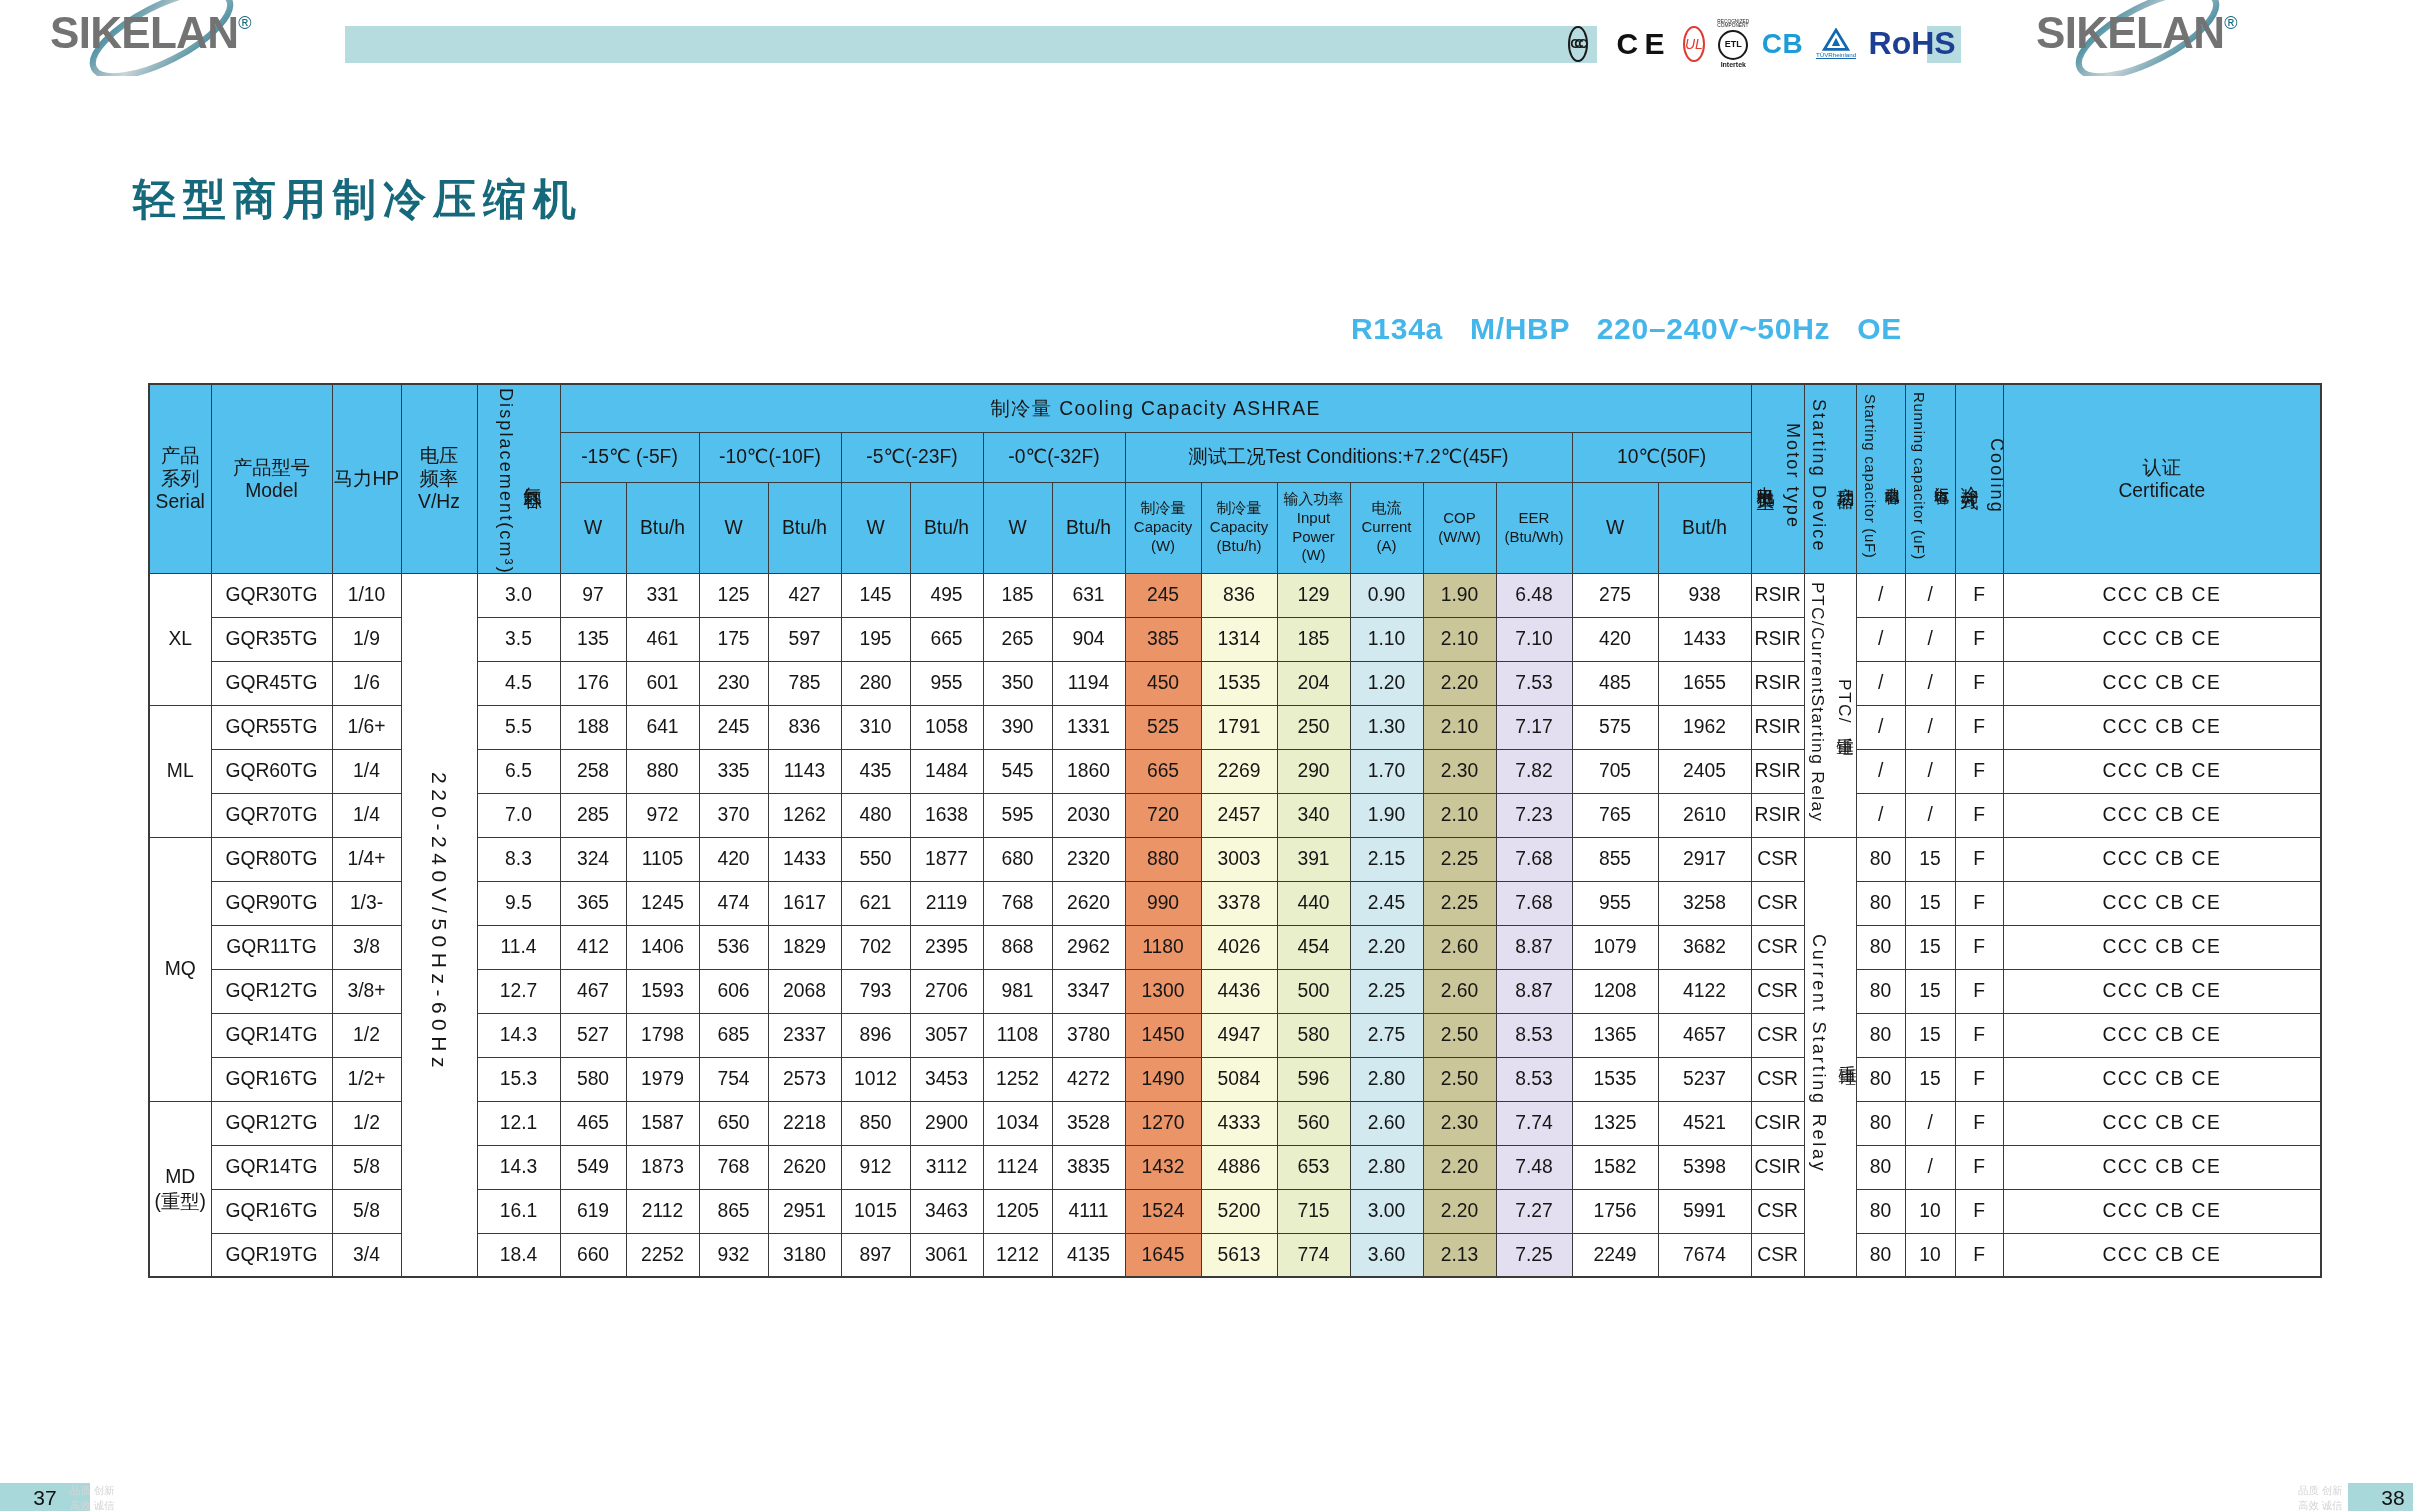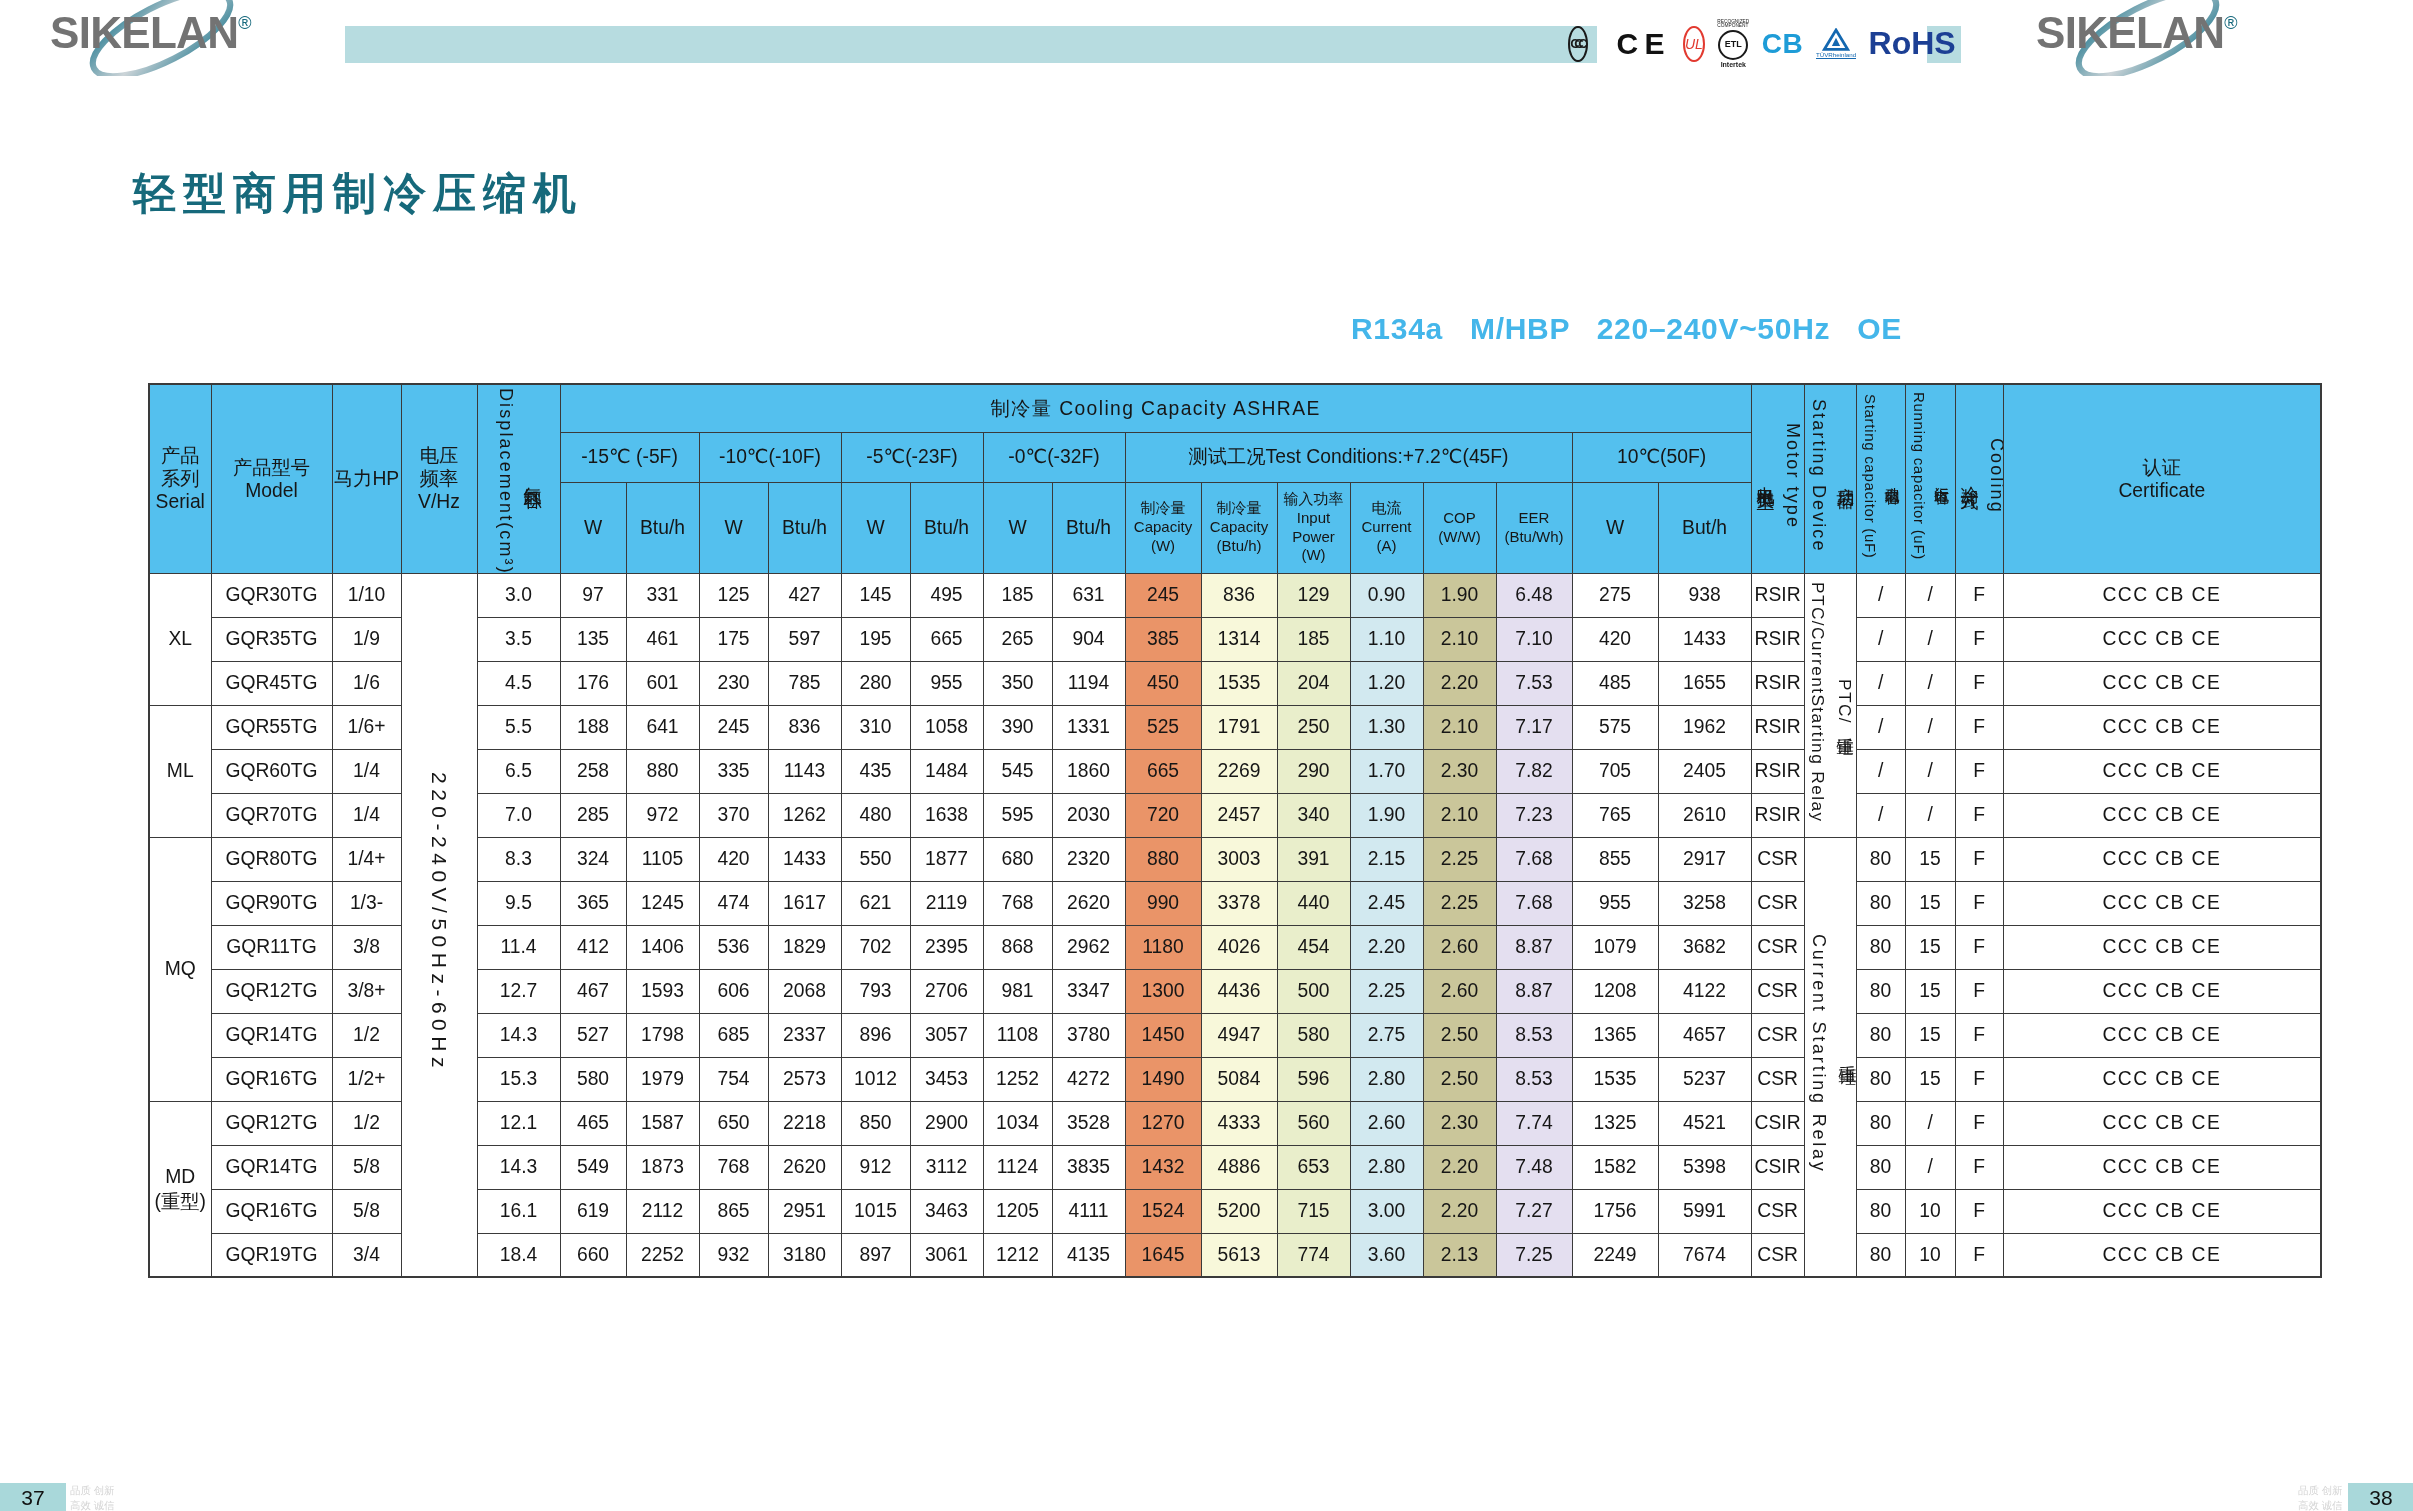--- a/index.html
+++ b/index.html
@@ -28,21 +28,21 @@
   .etl-top{font-size:4.8px;color:#222;letter-spacing:0;}
   .etl-circle{width:26px;height:26px;border:2.1px solid #1a1a1a;border-radius:50%;
               display:flex;align-items:center;justify-content:center;font-weight:bold;font-size:9px;margin:0.7px 0;}
   .etl-sub{font-size:7px;color:#222;font-weight:bold;}
   .cb-badge{font-size:28px;font-weight:bold;color:#1e9cd7;letter-spacing:0.7px;}
   .tuv-badge{display:flex;flex-direction:column;align-items:center;line-height:1;}
   .tuv-label{font-size:6.2px;color:#1468b0;border-bottom:0.7px solid #1468b0;}
   .rohs-badge{font-size:32px;font-weight:bold;color:#1c3f94;letter-spacing:0px;}
 
   
-  .title-zh{position:absolute;left:133px;top:165px;font-size:43px;font-weight:bold;
+  .title-zh{position:absolute;left:133px;top:171px;font-size:43px;font-weight:bold;
             letter-spacing:7px;color:#16697b;white-space:pre;}
   .title-en{position:absolute;left:133px;top:235px;font-size:31px;color:#16697b;
             letter-spacing:0.7px;white-space:pre;}
   .subtitle{position:absolute;top:312px;font-size:30px;font-weight:bold;color:#44b6ea;
             white-space:pre;letter-spacing:0.7px;}
   .subtitle-left{left:151px;}
   .subtitle-right{left:1351px;}
 
   
   .spec-table{position:absolute;left:148px;top:383px;width:2168px;
@@ -71,21 +71,21 @@
   .vrl{writing-mode:vertical-rl;}
   .vlr{writing-mode:vertical-lr;}
   .hv .vrl,.hv .vlr{height:177px;font-size:18px;}
   .hv .cap-long{font-size:15px;letter-spacing:0.7px;}
   .v-volt{height:677px;font-size:21px;letter-spacing:5.5px;}
   .v-sdev1{height:249px;font-size:17.3px;letter-spacing:1.4px;line-height:1.55;}
   .v-sdev2{height:414px;font-size:18px;letter-spacing:2.8px;line-height:1.55;}
   td.cert-cell{letter-spacing:1.4px;}
 
   
-  .page-box{position:absolute;top:1483px;width:66px;height:29px;background:#a9d8da;
+  .page-box{position:absolute;top:1483px;width:90px;height:29px;background:#a9d8da;
             display:flex;align-items:center;justify-content:center;font-size:21px;color:#111;}
   .page-box-left{left:0;}
   .page-box-right{left:2348px;}
   .motto{position:absolute;top:1483px;font-size:10.4px;line-height:1.45;color:#d5d5d5;
          white-space:pre-line;}
   .motto-left{left:70px;}
   .motto-right{left:2298px;text-align:left;}
 </style>
 </head>
 <body>

